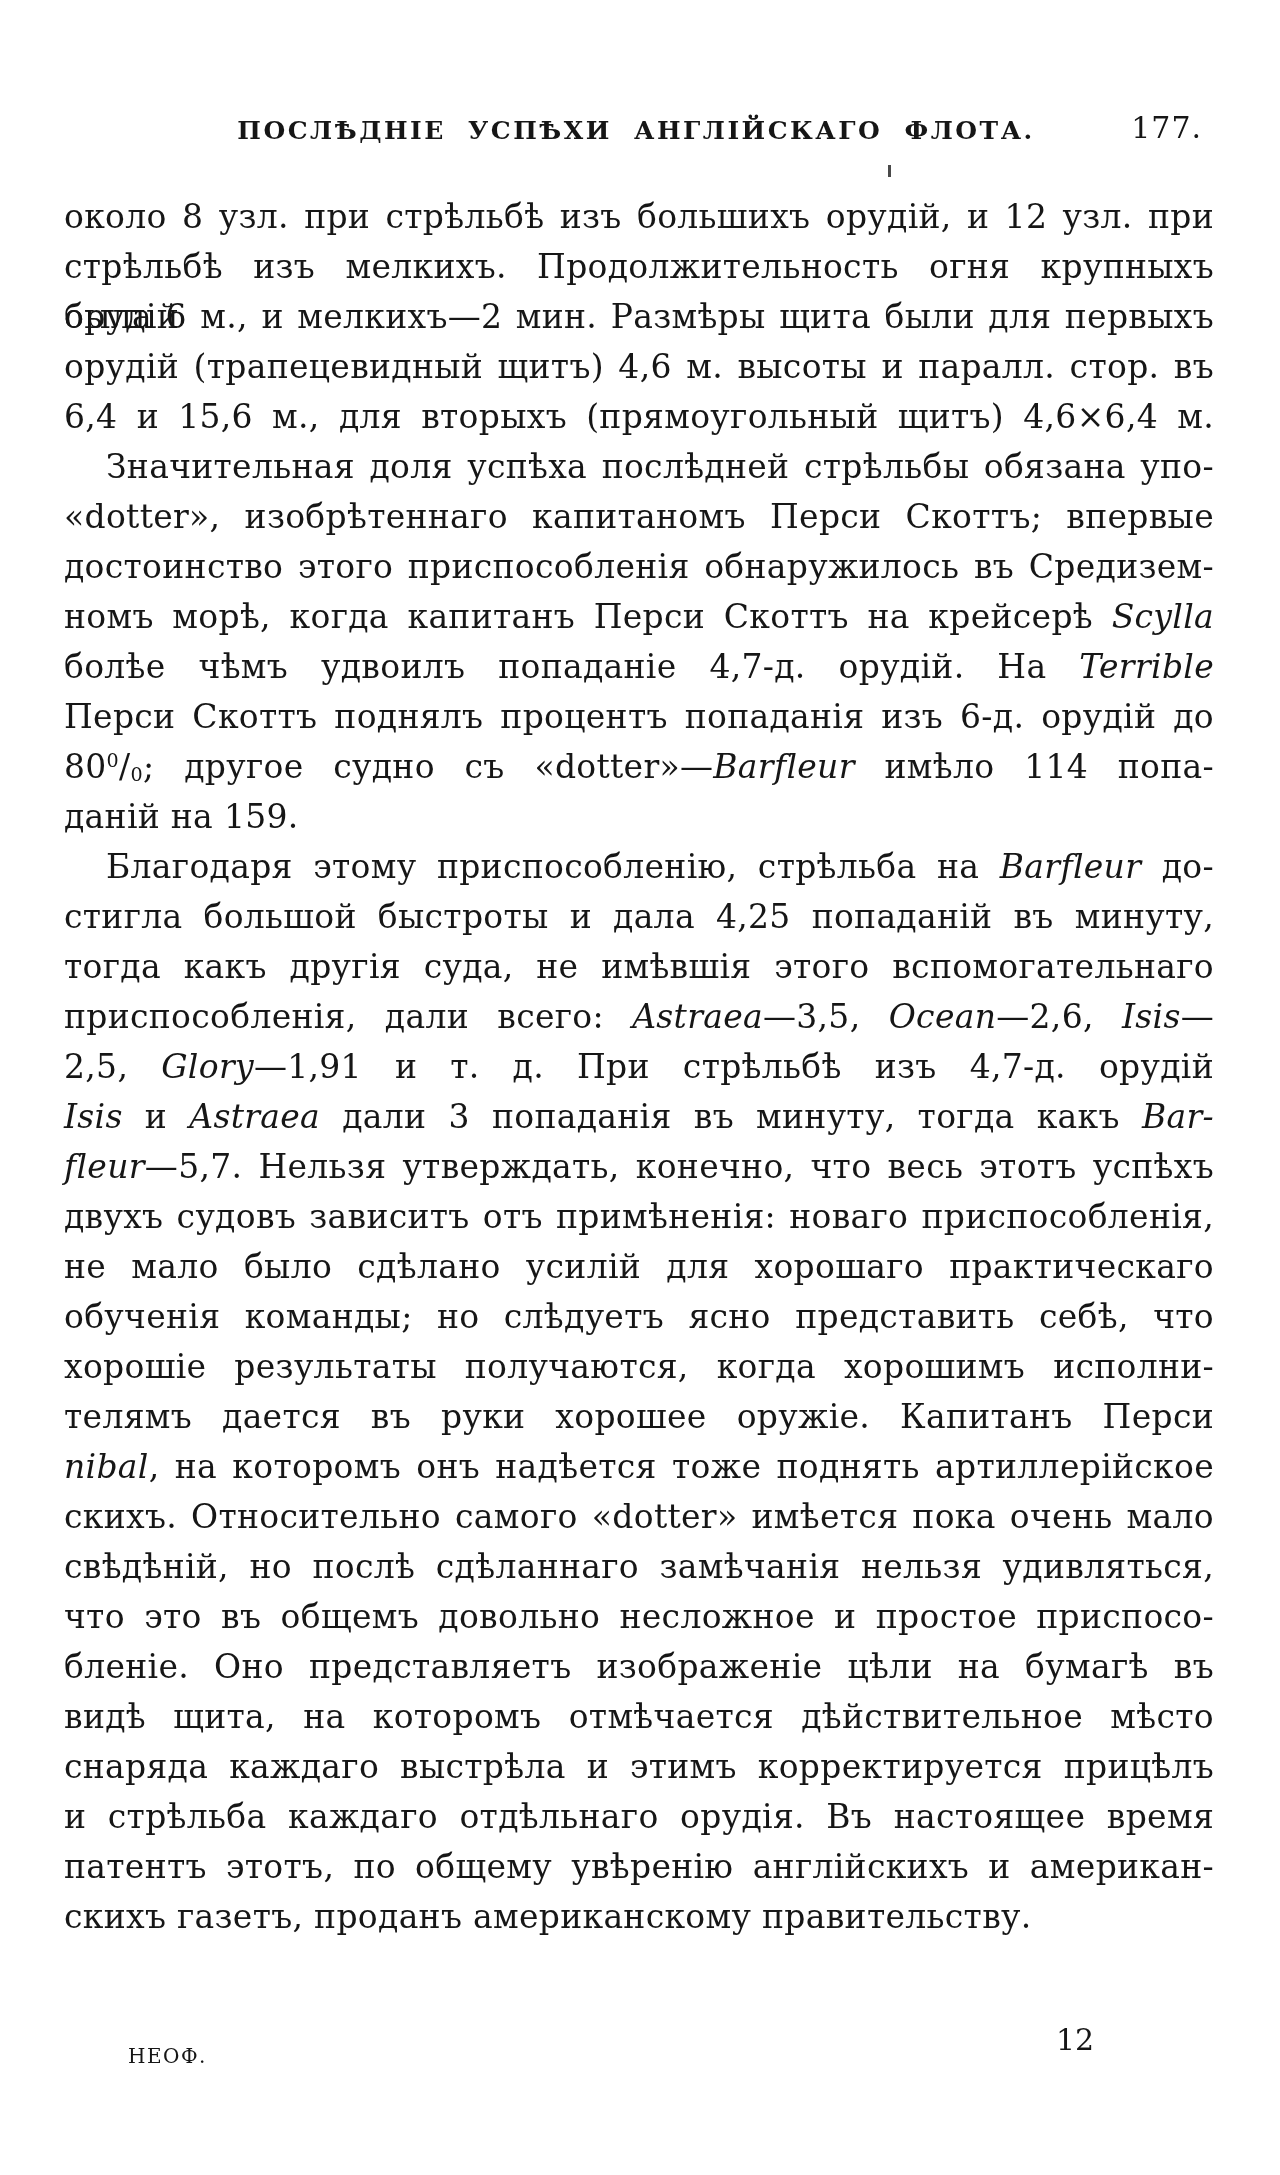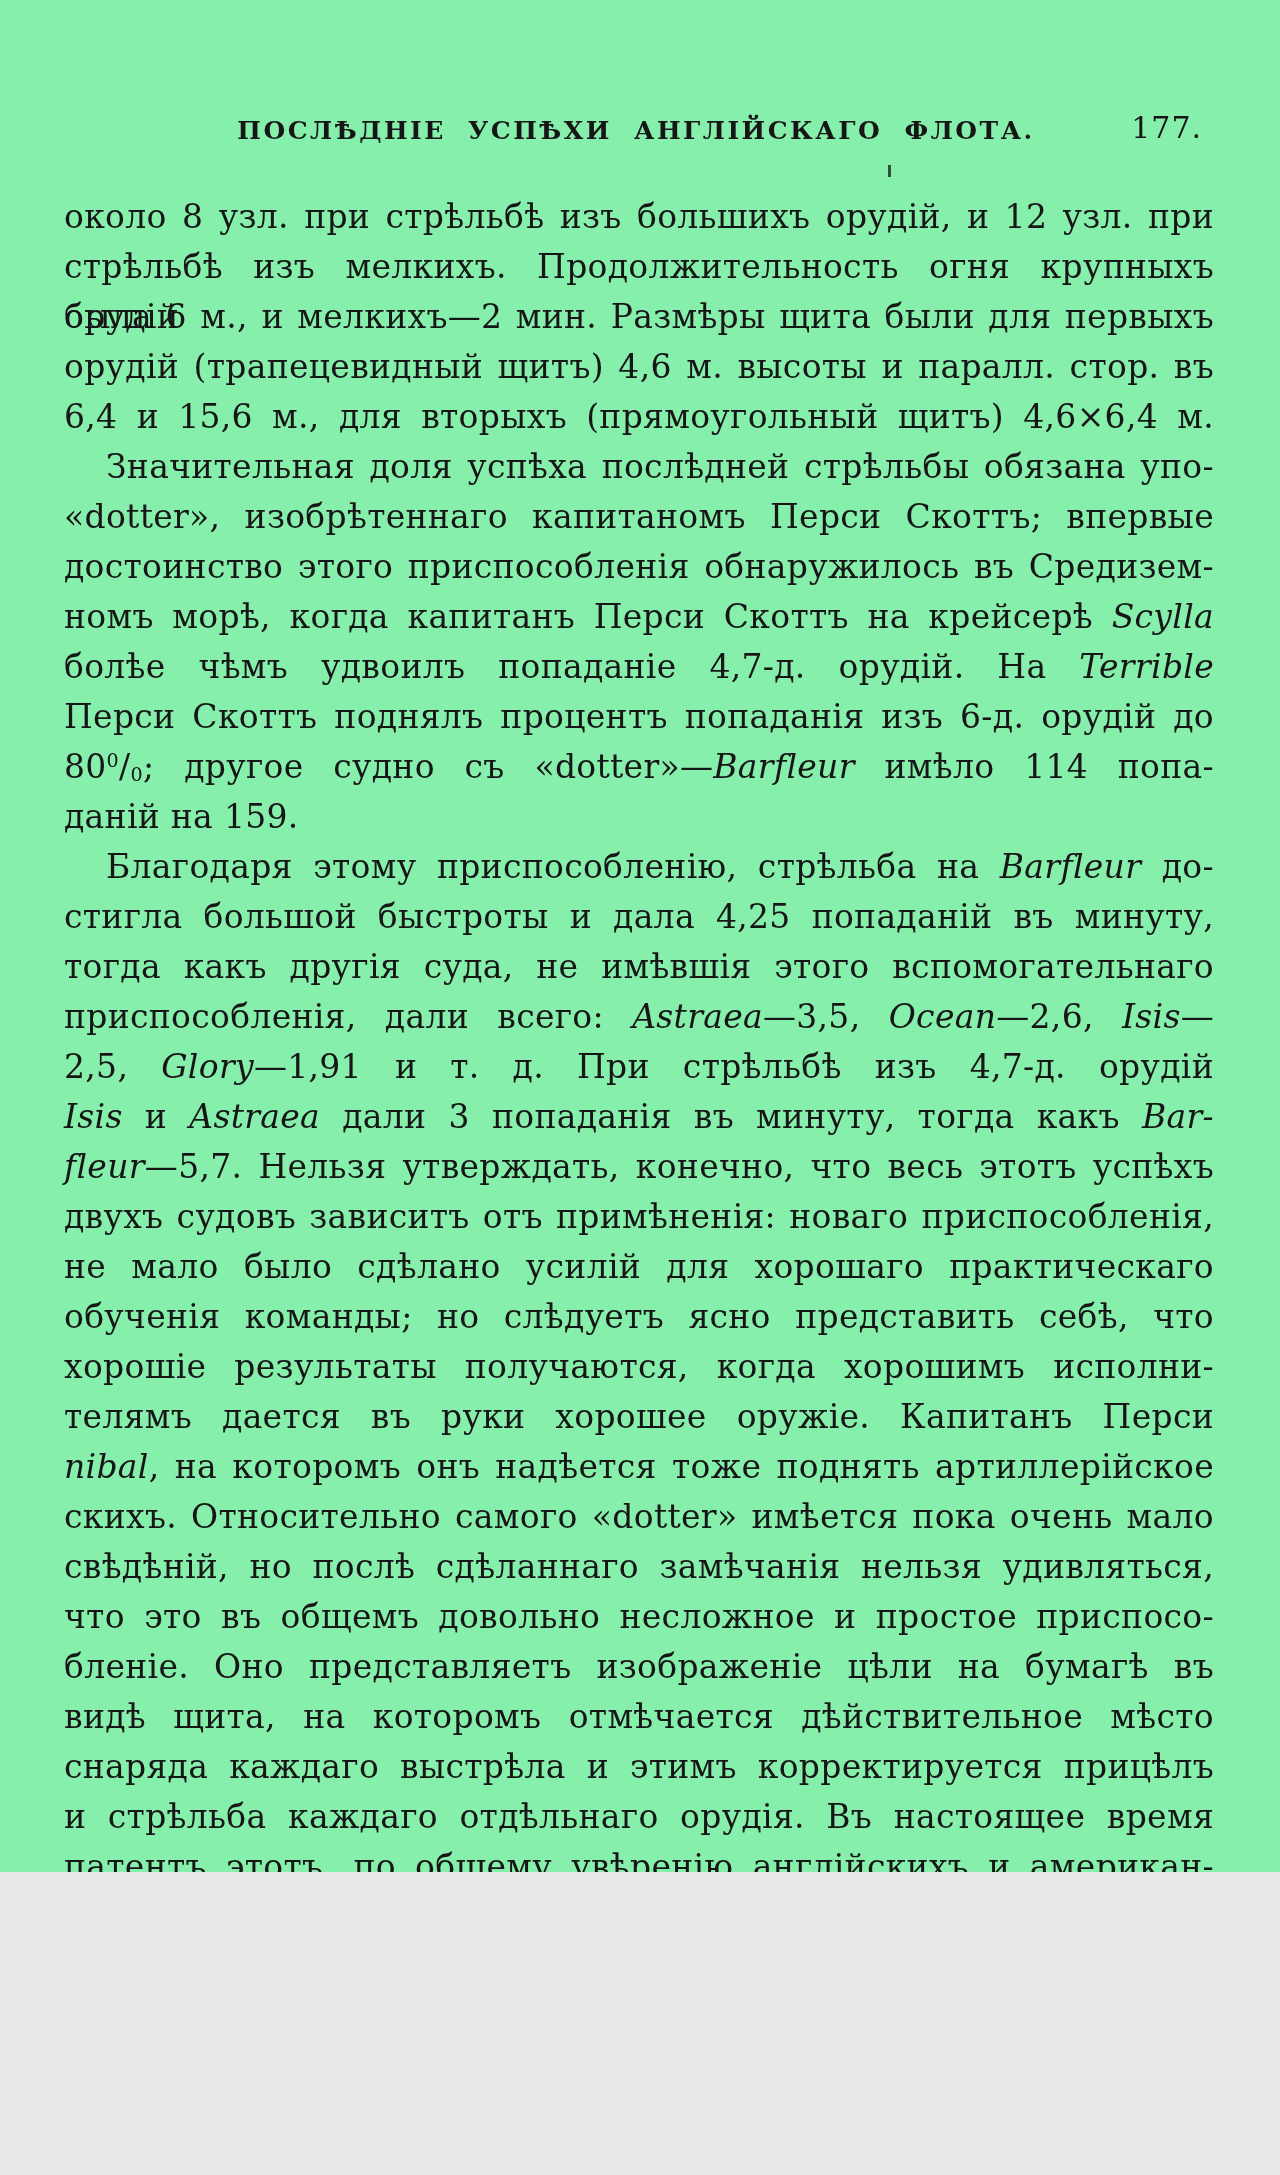--- a/index.html
+++ b/index.html
@@ -1,20 +1,20 @@
 <!DOCTYPE html>
 <html><head>
 <meta charset="utf-8">
 <style>
   html, body { margin: 0; padding: 0; background: #e8e8e8; }
   .page {
     position: relative;
     width: 1280px;
-    height: 1872px;
-    background: #86efac;
+    height: 2175px;
+    background: #ffffff;
     color: #161616;
     font-family: "DejaVu Serif", "Liberation Serif", serif;
     overflow: hidden;
   }
   .running-head {
     position: absolute;
     top: 0; left: 0; right: 0;
     height: 160px;
   }
   .head-title {

